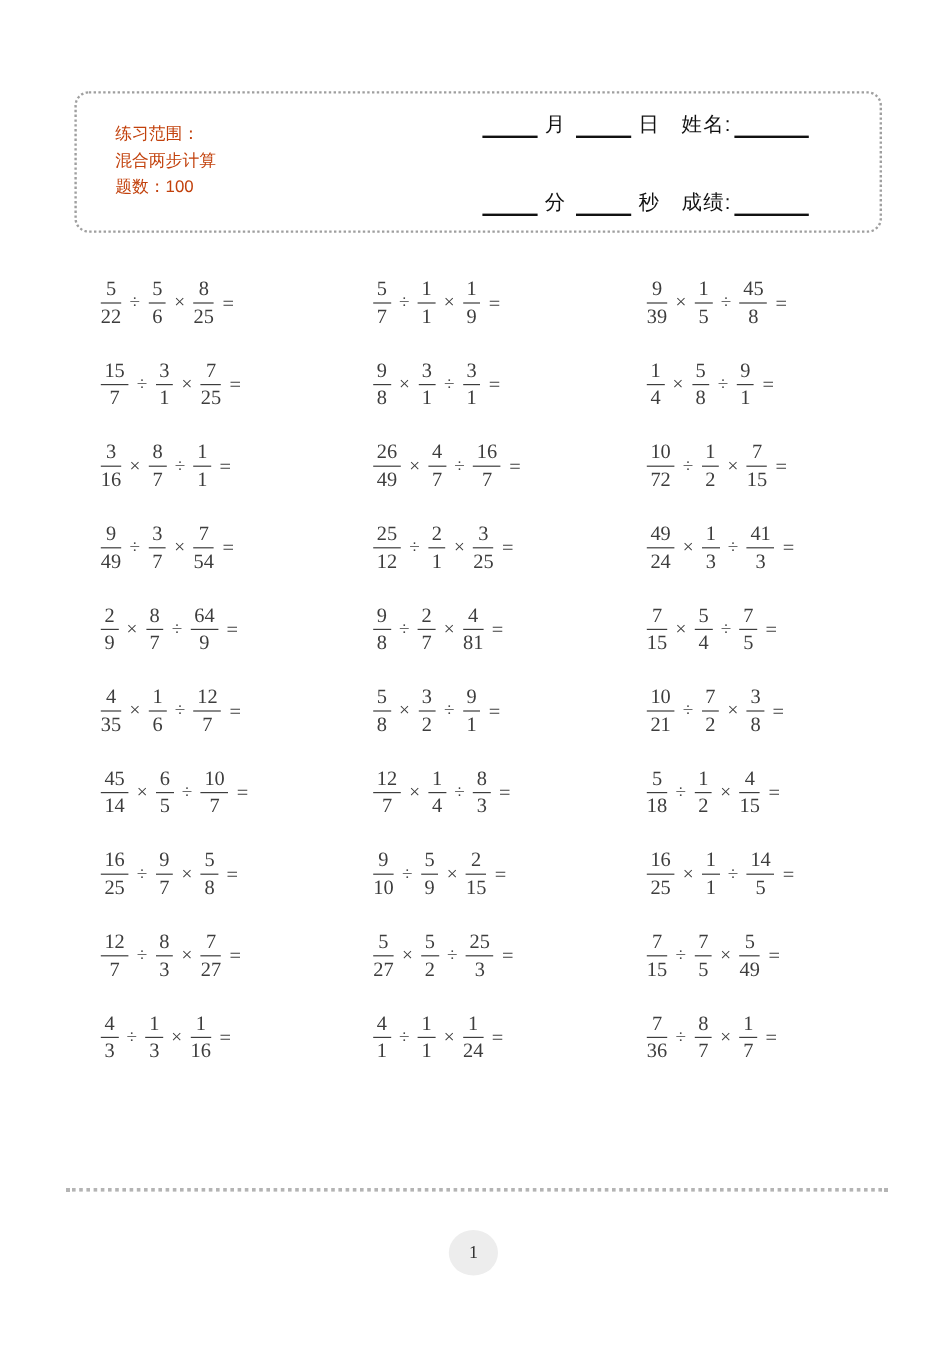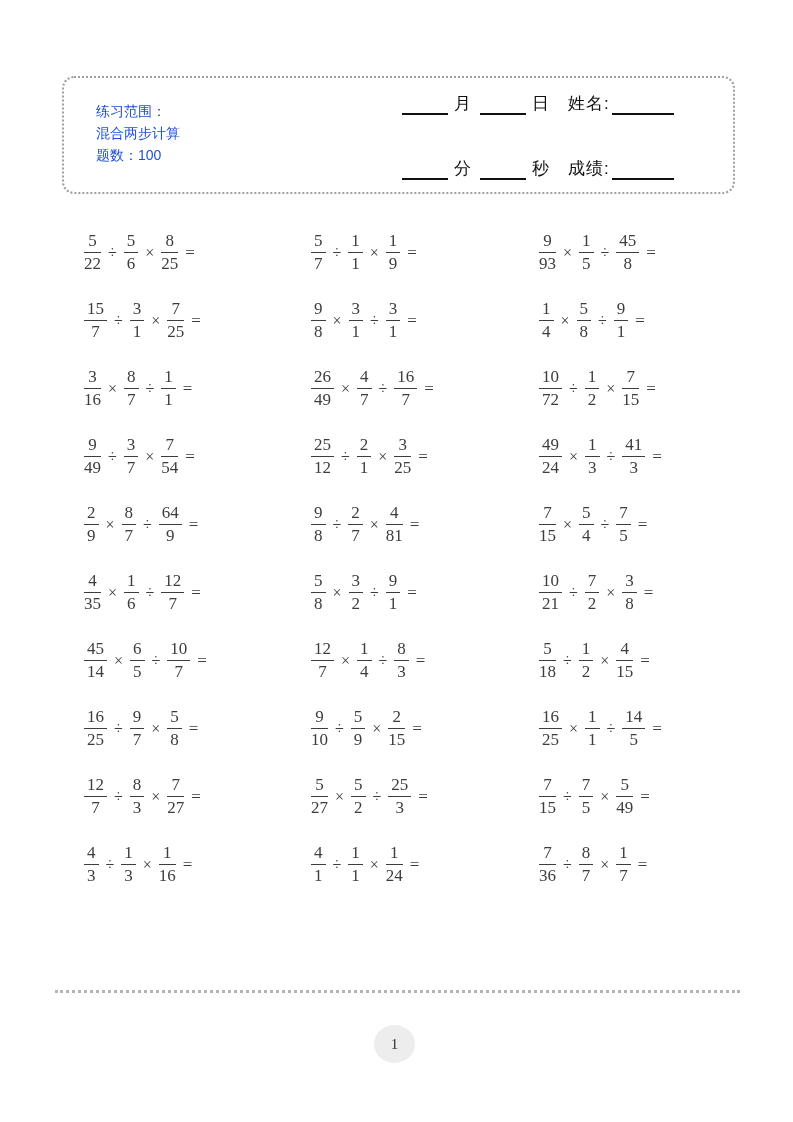--- a/index.html
+++ b/index.html
@@ -8,21 +8,21 @@
     position:relative; width:793px; height:1122px; background:#ffffff;
     font-family:"Liberation Sans", sans-serif; color:#1a1a1a; overflow:hidden;
   }
   
   .header-box {
     position:absolute; left:62px; top:76px; width:673px; height:118px;
     border:2px dotted #9f9f9f; border-radius:12px;
   }
   .header-left {
     position:absolute; left:32px; top:22px;
-    font-size:14px; line-height:22px; color:#1d4ed8;
+    font-size:14px; line-height:22px; color:#c2410c;
   }
   .header-right {
     position:absolute; left:338px; top:14px; width:320px; height:88px;
     display:flex; flex-direction:column; justify-content:space-between;
   }
   .hr-row { display:flex; align-items:flex-end; font-size:17px; color:#111; }
   .blank {
     display:inline-block; border-bottom:2.5px solid #111; height:17px;
   }
   .blank.b-time { width:46px; }
@@ -124,21 +124,21 @@
         <span class="op">×</span>
         <span class="frac">
           <span class="num">1</span>
           <span class="den">9</span>
         </span>
         <span class="eqs">=</span>
       </div>
       <div class="eq">
         <span class="frac">
           <span class="num">9</span>
-          <span class="den">93</span>
+          <span class="den">39</span>
         </span>
         <span class="op">×</span>
         <span class="frac">
           <span class="num">1</span>
           <span class="den">5</span>
         </span>
         <span class="op">÷</span>
         <span class="frac">
           <span class="num">45</span>
           <span class="den">8</span>

